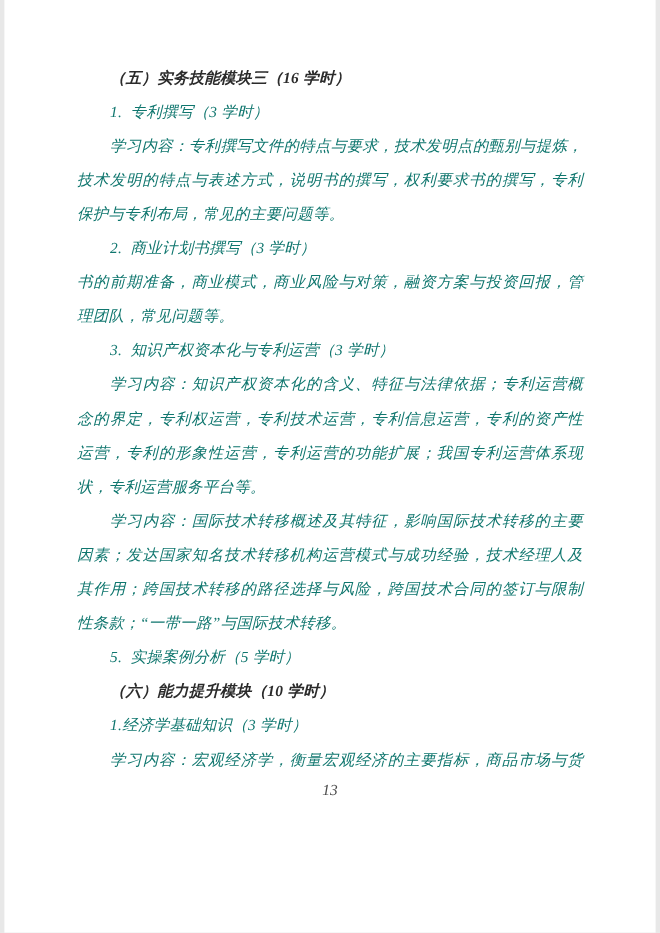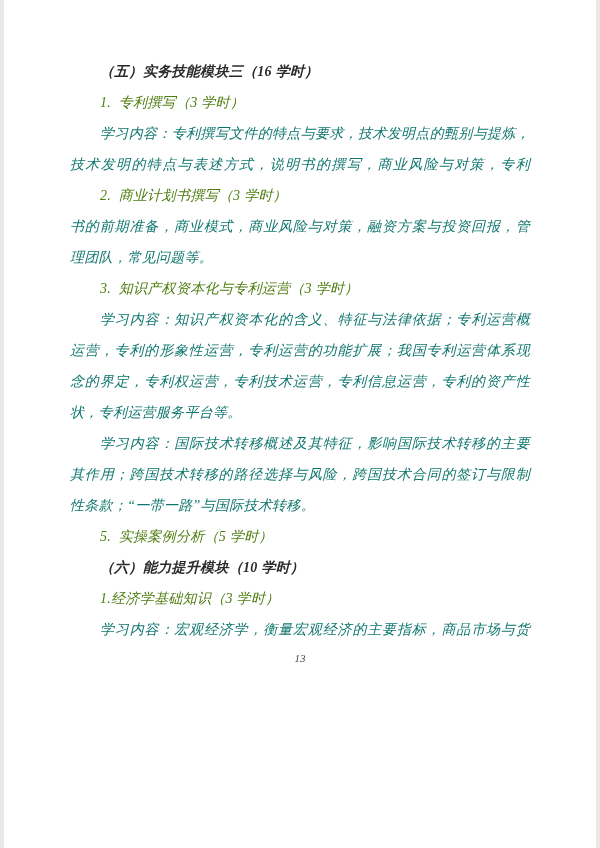--- a/index.html
+++ b/index.html
@@ -33,51 +33,53 @@
   .justify {
     text-align: justify;
     text-align-last: justify;
     text-justify: inter-character;
   }
   .heading {
     font-weight: bold;
     color: #2b2b2b;
   }
   .item {
-    color: #4d7c0f;
+    color: #0f766e;
   }
   .body {
     color: #0f766e;
   }
   .page-number {
     margin-top: 7px;
     text-align: center;
-    font-size: 11px;
+    font-size: 14px;
     line-height: 12px;
     color: #4a4a4a;
     letter-spacing: 0;
   }
 </style>
 </head>
 <body>
 
 <div class="page">
   <div class="doc-line heading indent">（五）实务技能模块三（16 学时）</div>
   <div class="doc-line item indent">1.  专利撰写（3 学时）</div>
   <div class="doc-line body indent justify">学习内容：专利撰写文件的特点与要求，技术发明点的甄别与提炼，</div>
-  <div class="doc-line body justify">技术发明的特点与表述方式，说明书的撰写，商业风险与对策，专利</div>
+  <div class="doc-line body justify">技术发明的特点与表述方式，说明书的撰写，权利要求书的撰写，专利</div>
+  <div class="doc-line body">保护与专利布局，常见的主要问题等。</div>
   <div class="doc-line item indent">2.  商业计划书撰写（3 学时）</div>
   <div class="doc-line body justify">书的前期准备，商业模式，商业风险与对策，融资方案与投资回报，管</div>
   <div class="doc-line body">理团队，常见问题等。</div>
   <div class="doc-line item indent">3.  知识产权资本化与专利运营（3 学时）</div>
   <div class="doc-line body indent justify">学习内容：知识产权资本化的含义、特征与法律依据；专利运营概</div>
+  <div class="doc-line body justify">念的界定，专利权运营，专利技术运营，专利信息运营，专利的资产性</div>
   <div class="doc-line body justify">运营，专利的形象性运营，专利运营的功能扩展；我国专利运营体系现</div>
-  <div class="doc-line body justify">念的界定，专利权运营，专利技术运营，专利信息运营，专利的资产性</div>
   <div class="doc-line body">状，专利运营服务平台等。</div>
   <div class="doc-line body indent justify">学习内容：国际技术转移概述及其特征，影响国际技术转移的主要</div>
+  <div class="doc-line body justify">因素；发达国家知名技术转移机构运营模式与成功经验，技术经理人及</div>
   <div class="doc-line body justify">其作用；跨国技术转移的路径选择与风险，跨国技术合同的签订与限制</div>
   <div class="doc-line body">性条款；“一带一路”与国际技术转移。</div>
   <div class="doc-line item indent">5.  实操案例分析（5 学时）</div>
   <div class="doc-line heading indent">（六）能力提升模块（10 学时）</div>
   <div class="doc-line item indent">1.经济学基础知识（3 学时）</div>
   <div class="doc-line body indent justify">学习内容：宏观经济学，衡量宏观经济的主要指标，商品市场与货</div>
 
   <div class="page-number">13</div>
 </div>
 

